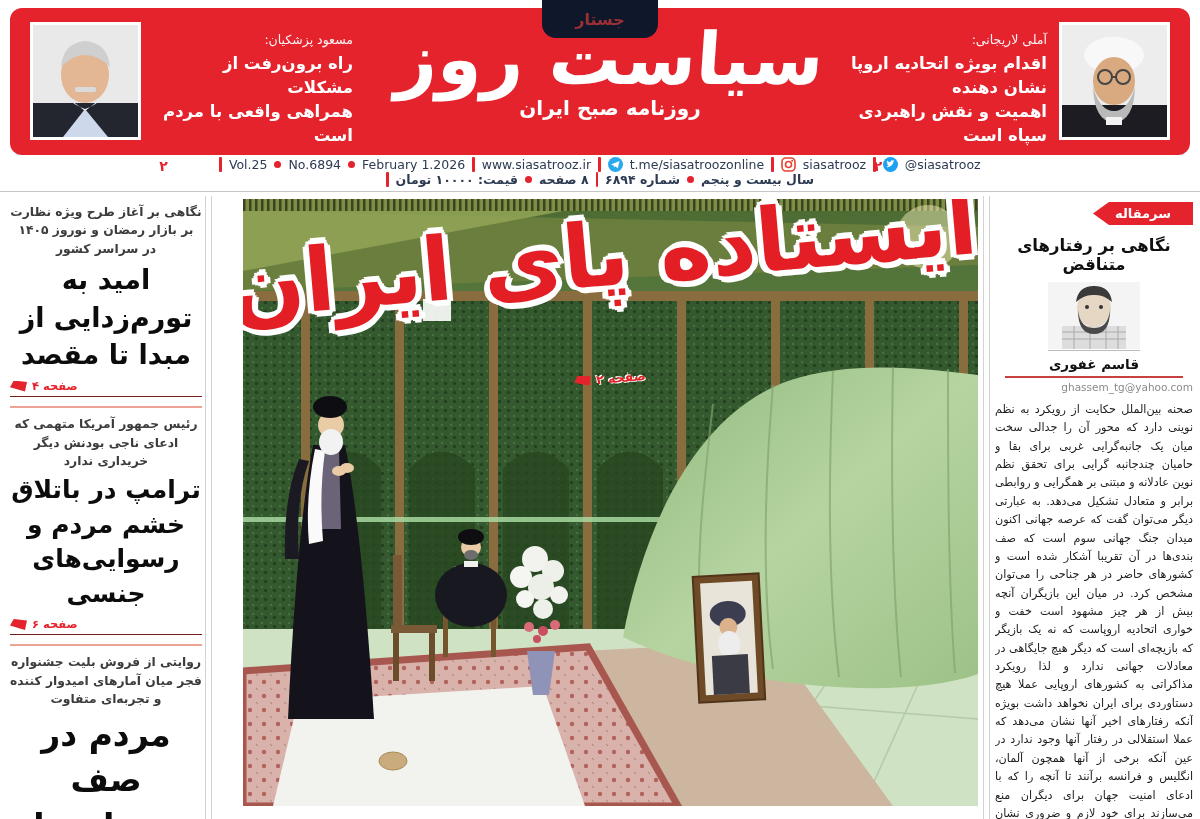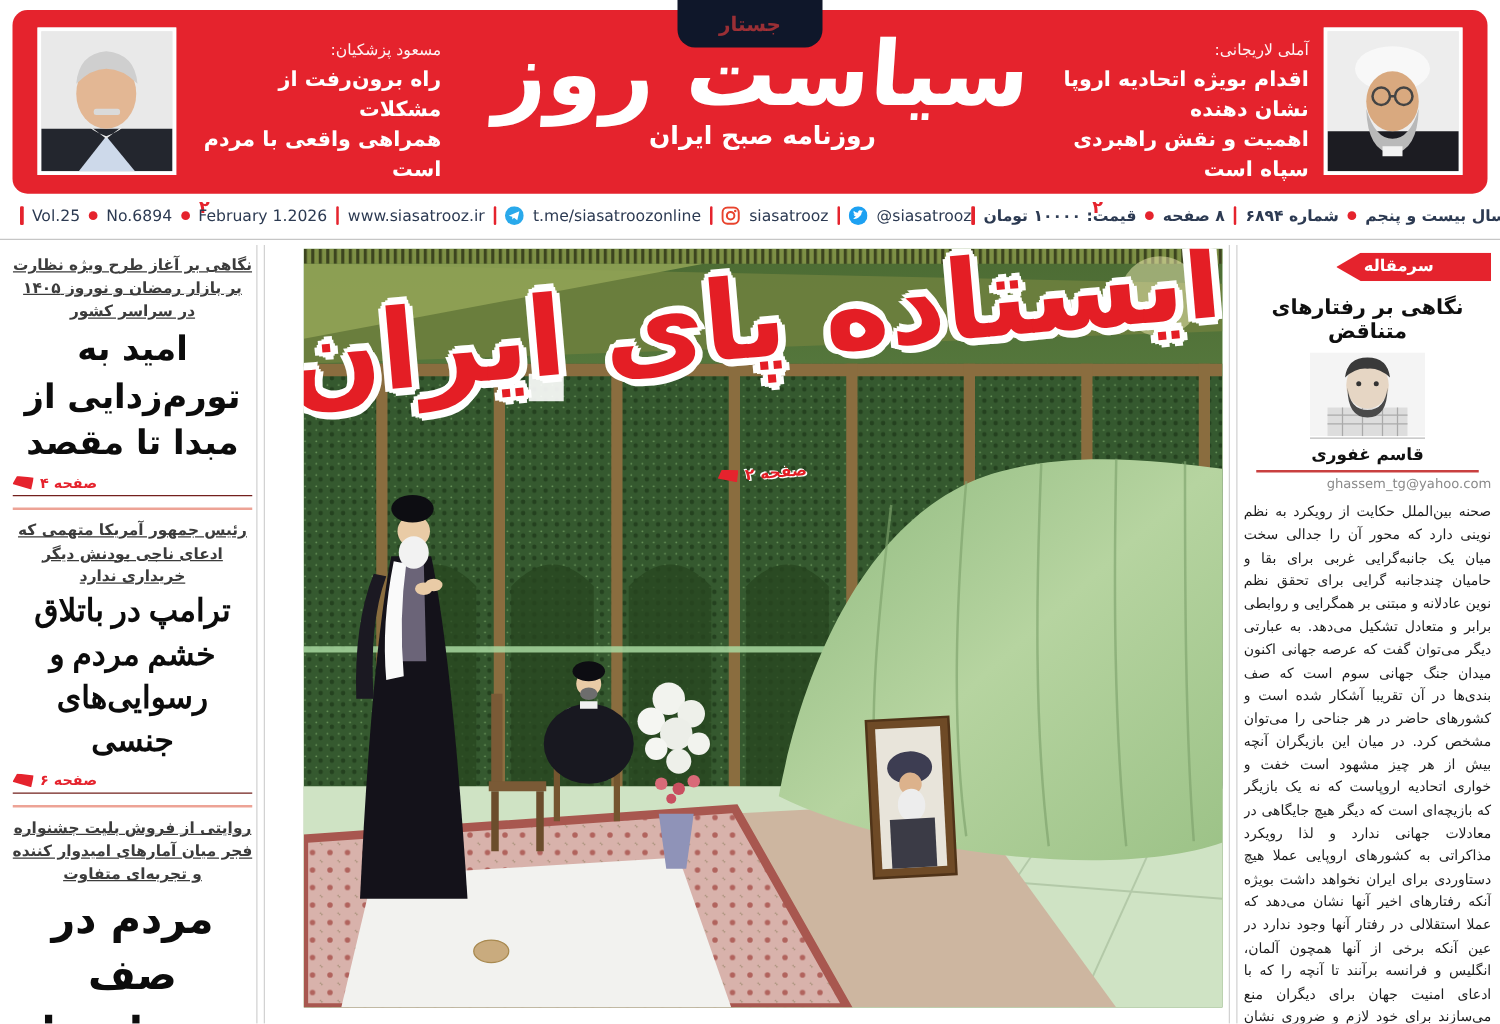--- a/index.html
+++ b/index.html
@@ -24,34 +24,34 @@
   .pgbox{width:21px;height:21px;background:#fff;color:#e5232d;font-weight:800;
          display:flex;align-items:center;justify-content:center;font-size:14px;}
   .chev{color:#fff;font-size:21px;font-weight:800;line-height:1;}
   .logo{position:absolute;left:380px;top:0;width:440px;height:147px;text-align:center;color:#fff;}
   .logo-title{font-size:72px;font-weight:800;line-height:1.25;direction:rtl;
               transform:skewX(-4deg);margin-top:6px;}
   .logo-sub{font-size:20px;font-weight:800;direction:rtl;margin-top:-8px;}
   
   .infobar{position:absolute;top:157px;left:10px;right:10px;height:31px;display:flex;
            align-items:center;font-size:12.5px;color:#2c3a52;
-           padding:0 6px;}
+           padding:0 6px;flex-direction:column;}
   .seg{display:flex;align-items:center;gap:7px;white-space:nowrap;}
   .seg.fa{direction:rtl;font-weight:700;}
   .vbar{width:2.5px;height:15px;background:#e5232d;border-radius:1px;}
   .rdot{width:7px;height:7px;border-radius:50%;background:#e5232d;}
   .sicon{width:15px;height:15px;display:inline-block;}
   .hrule{position:absolute;top:191px;left:0;right:0;height:1px;background:#c6c6c6;}
   .vdiv{position:absolute;top:196px;bottom:0;width:1px;background:#d2d2d2;}
   
   .leftcol{position:absolute;left:10px;top:196px;width:192px;height:623px;direction:rtl;overflow:hidden;}
-  .kicker{font-size:12.3px;font-weight:700;color:#3c3c3c;text-align:center;line-height:1.5;margin:7px 0 3px;text-decoration:underline;}
+  .kicker{font-size:12.3px;font-weight:700;color:#3c3c3c;text-align:center;line-height:1.5;margin:7px 0 3px;}
   .hl{font-weight:800;color:#0c0c0c;text-align:center;line-height:1.38;}
   .hl1{font-size:27px;}
-  .hl2{font-size:25px;font-family:Liberation Serif, serif;}
+  .hl2{font-size:25px;}
   .hl3{font-size:33px;}
   .plabel{display:flex;align-items:center;gap:5px;direction:ltr;margin-top:6px;}
   .pflag{width:17px;height:11px;background:#e5232d;
          clip-path:polygon(0 60%,22% 0,100% 14%,88% 100%);}
   .plabel span{color:#e5232d;font-size:11.5px;font-weight:800;direction:rtl;}
   .label-rule{height:1px;background:#73201d;margin-top:3px;}
   .item-sep{height:2px;background:#eda396;margin:9px 0 2px;}
   
   .photo-wrap{position:absolute;left:243px;top:199px;width:735px;height:607px;overflow:hidden;background:#6f9a55;}
   .photo-wrap svg.scene{display:block;}
@@ -61,21 +61,21 @@
                        3px 3px 0 #fff,-3px 3px 0 #fff,3px -3px 0 #fff,-3px -3px 0 #fff,
                        6px 2px 0 #fff,-6px 2px 0 #fff,2px 6px 0 #fff,2px -6px 0 #fff;}
   .main-pg{position:absolute;top:172px;left:45%;display:flex;align-items:center;gap:5px;
            transform:rotate(-5deg);direction:ltr;}
   .main-pg span{color:#e41e25;font-size:12.5px;font-weight:800;direction:rtl;
                 text-shadow:1px 1px 0 #fff,-1px -1px 0 #fff;}
   
   .rightcol{position:absolute;left:995px;top:202px;width:198px;height:617px;direction:rtl;overflow:hidden;}
   .ed-banner{width:100px;height:23px;background:#e5232d;color:#fff;font-size:13px;font-weight:800;
              display:flex;align-items:center;justify-content:center;margin-left:auto;
-             clip-path:polygon(0 50%,16% 0,100% 0,100% 100%,16% 100%);padding-right:24px;}
+             clip-path:polygon(0 50%,16% 0,100% 0,100% 100%,16% 100%);padding-right:0;}
   .ed-title{font-size:16.5px;font-weight:800;color:#101010;text-align:center;margin:11px 0 8px;}
   .ed-photo{width:92px;height:68px;margin:0 auto;border-bottom:1px solid #bbb;}
   .ed-name{text-align:center;font-weight:800;font-size:13.5px;color:#111;margin-top:5px;}
   .ed-rule{height:2px;background:#c94040;margin:4px 10px 3px;}
   .ed-email{text-align:right;font-size:10.5px;color:#8a8a8a;direction:ltr;}
   .ed-body{margin-top:8px;font-size:11.2px;line-height:1.64;text-align:justify;color:#1d1d1d;}
 </style>
 </head>
 <body>
 

